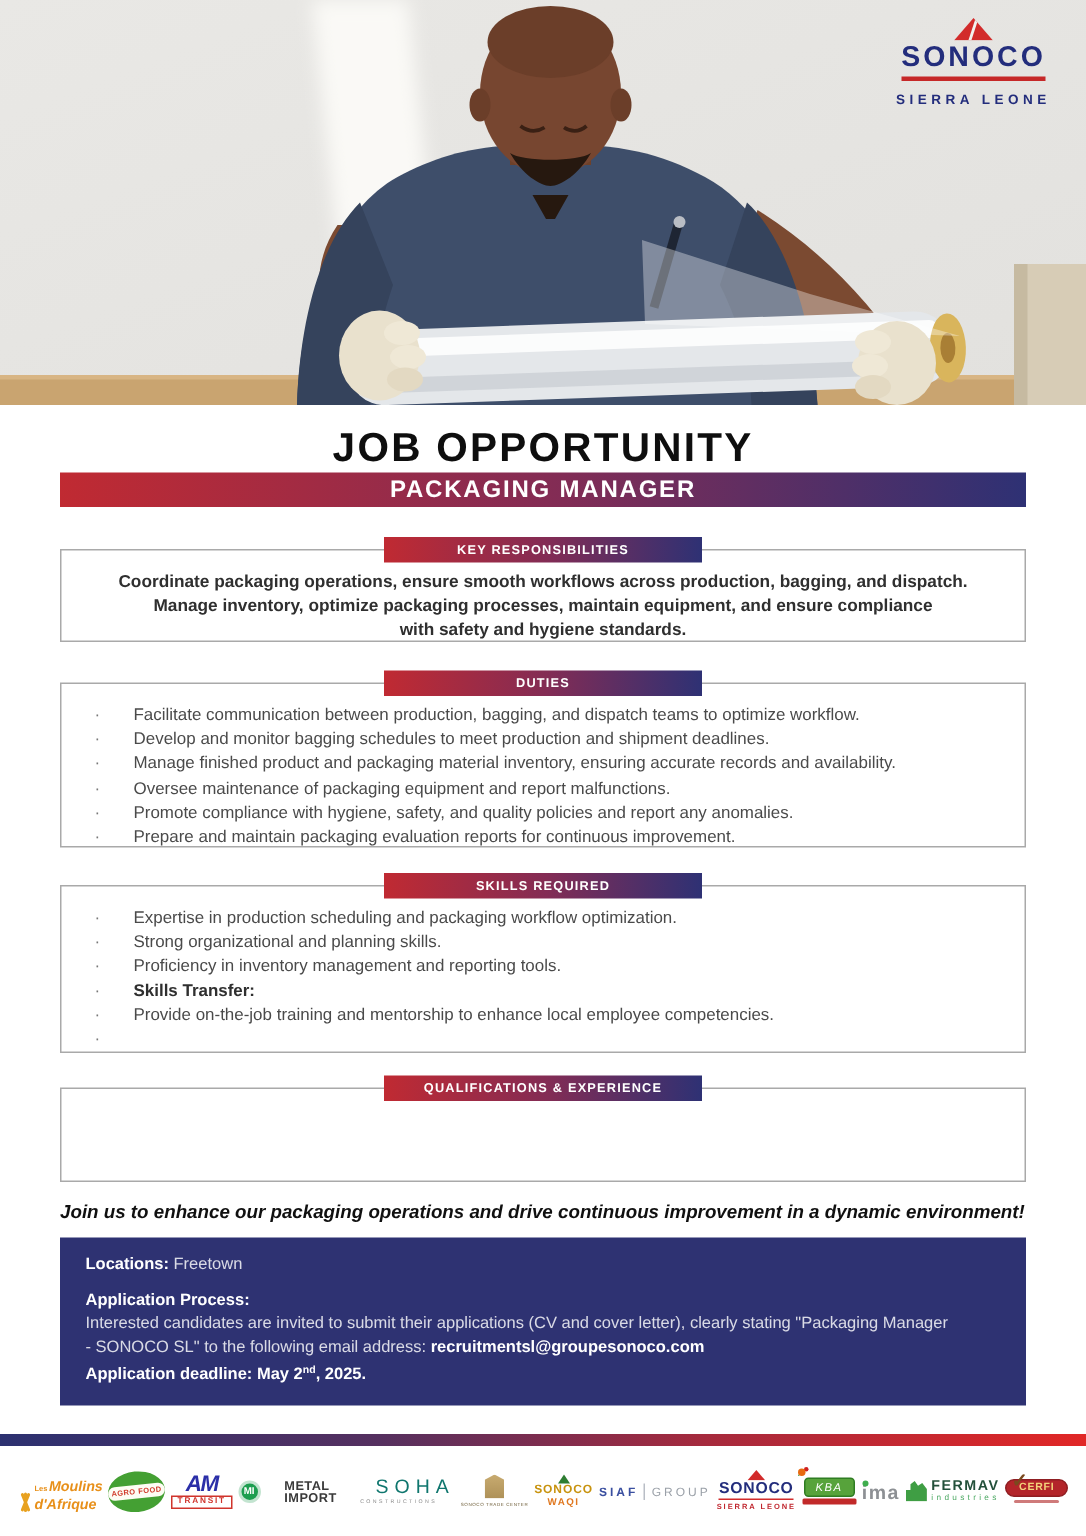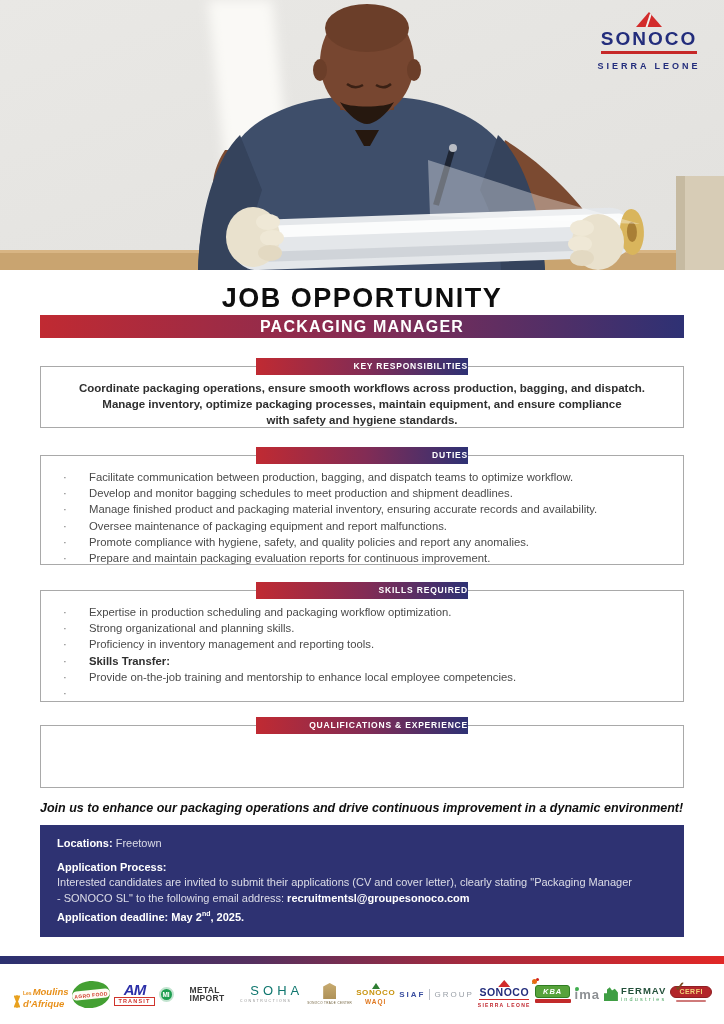--- a/index.html
+++ b/index.html
@@ -29,21 +29,21 @@
   .job-title { position:absolute; top:283px; left:0; width:724px; text-align:center;
     font-size:27px; font-weight:800; letter-spacing:1.5px; color:#0e0e0e; }
   .position-bar { position:absolute; top:315px; left:40px; width:644px; height:23px;
     background:linear-gradient(90deg,#c02a32 0%,#822c55 52%,#2e3174 100%);
     color:#ffffff; font-size:16px; font-weight:700; letter-spacing:1.2px;
     display:flex; align-items:center; justify-content:center; }
 
   
   .sec { position:absolute; left:40px; width:644px; border:1px solid #a9a9a9; background:#fff; }
   .sec-tab { position:absolute; top:-9px; left:50%; transform:translateX(-50%);
-    width:212px; height:17px; line-height:17px; text-align:right;
+    width:212px; height:17px; line-height:17px; text-align:center;
     background:linear-gradient(90deg,#c02a32 0%,#822c55 52%,#2e3174 100%);
     color:#fff; font-size:8.5px; font-weight:700; letter-spacing:.8px; }
   .sec-key  { top:366px; height:62px; }
   .sec-duties { top:455px; height:110px; }
   .sec-skills { top:590px; height:112px; }
   .sec-quals  { top:725px; height:63px; }
 
   .key-text { padding-top:13px; text-align:center; }
   .key-text div { font-size:11.5px; font-weight:700; color:#2f2f2f; line-height:16px; }
 
@@ -119,21 +119,21 @@
 
   .ssl-tri { width:12px; height:7px; background:#d22b2b; clip-path:polygon(50% 0,100% 100%,0 100%); }
   .ssl-name { font-size:10.5px; font-weight:800; color:#232d7c; letter-spacing:.5px;
     border-bottom:1.5px solid #d22b2b; padding-bottom:1px; line-height:11px; }
   .ssl-region { font-size:5px; font-weight:700; color:#c0272f; letter-spacing:1.3px; margin-top:2px; }
 
   .kba-wrap { position:relative; }
   .kba-spark { position:absolute; top:-6px; left:-3px; width:5px; height:5px; border-radius:50%;
     background:#e86a10; box-shadow:3px -2px 0 -1px #cf2020, -2px 2px 0 -2px #3f9e44; }
   .kba-box { background:#57a33b; border:1px solid #2f7d22; border-radius:3px; color:#fff;
-    font-size:7.5px; font-weight:700; font-style:italic; padding:1px 7px; letter-spacing:1px; }
+    font-size:7.5px; font-weight:400; font-style:italic; padding:1px 7px; letter-spacing:1px; }
   .kba-strip { width:36px; height:4px; background:#c22a2a; border-radius:1px; margin-top:1px; }
 
   .ima-wrap { position:relative; font-size:13px; font-weight:700; color:#8d9094; letter-spacing:1px; }
   .ima-dot { position:absolute; top:0px; left:0.5px; width:4px; height:4px; border-radius:50%; background:#3fae4e; }
 
   .fermav-row { display:flex; align-items:center; }
   .fer-icon { width:14px; height:14px; background:#3f9e44; margin-right:3px;
     clip-path:polygon(0 100%,0 45%,22% 45%,22% 18%,42% 2%,58% 25%,78% 12%,100% 40%,100% 100%); }
   .fer-name { display:block; font-size:9.5px; font-weight:700; color:#23503a; letter-spacing:1px; line-height:9px; }
   .fer-sub { display:block; font-size:5.5px; color:#4ca862; letter-spacing:2.2px; margin-top:1.5px; }

